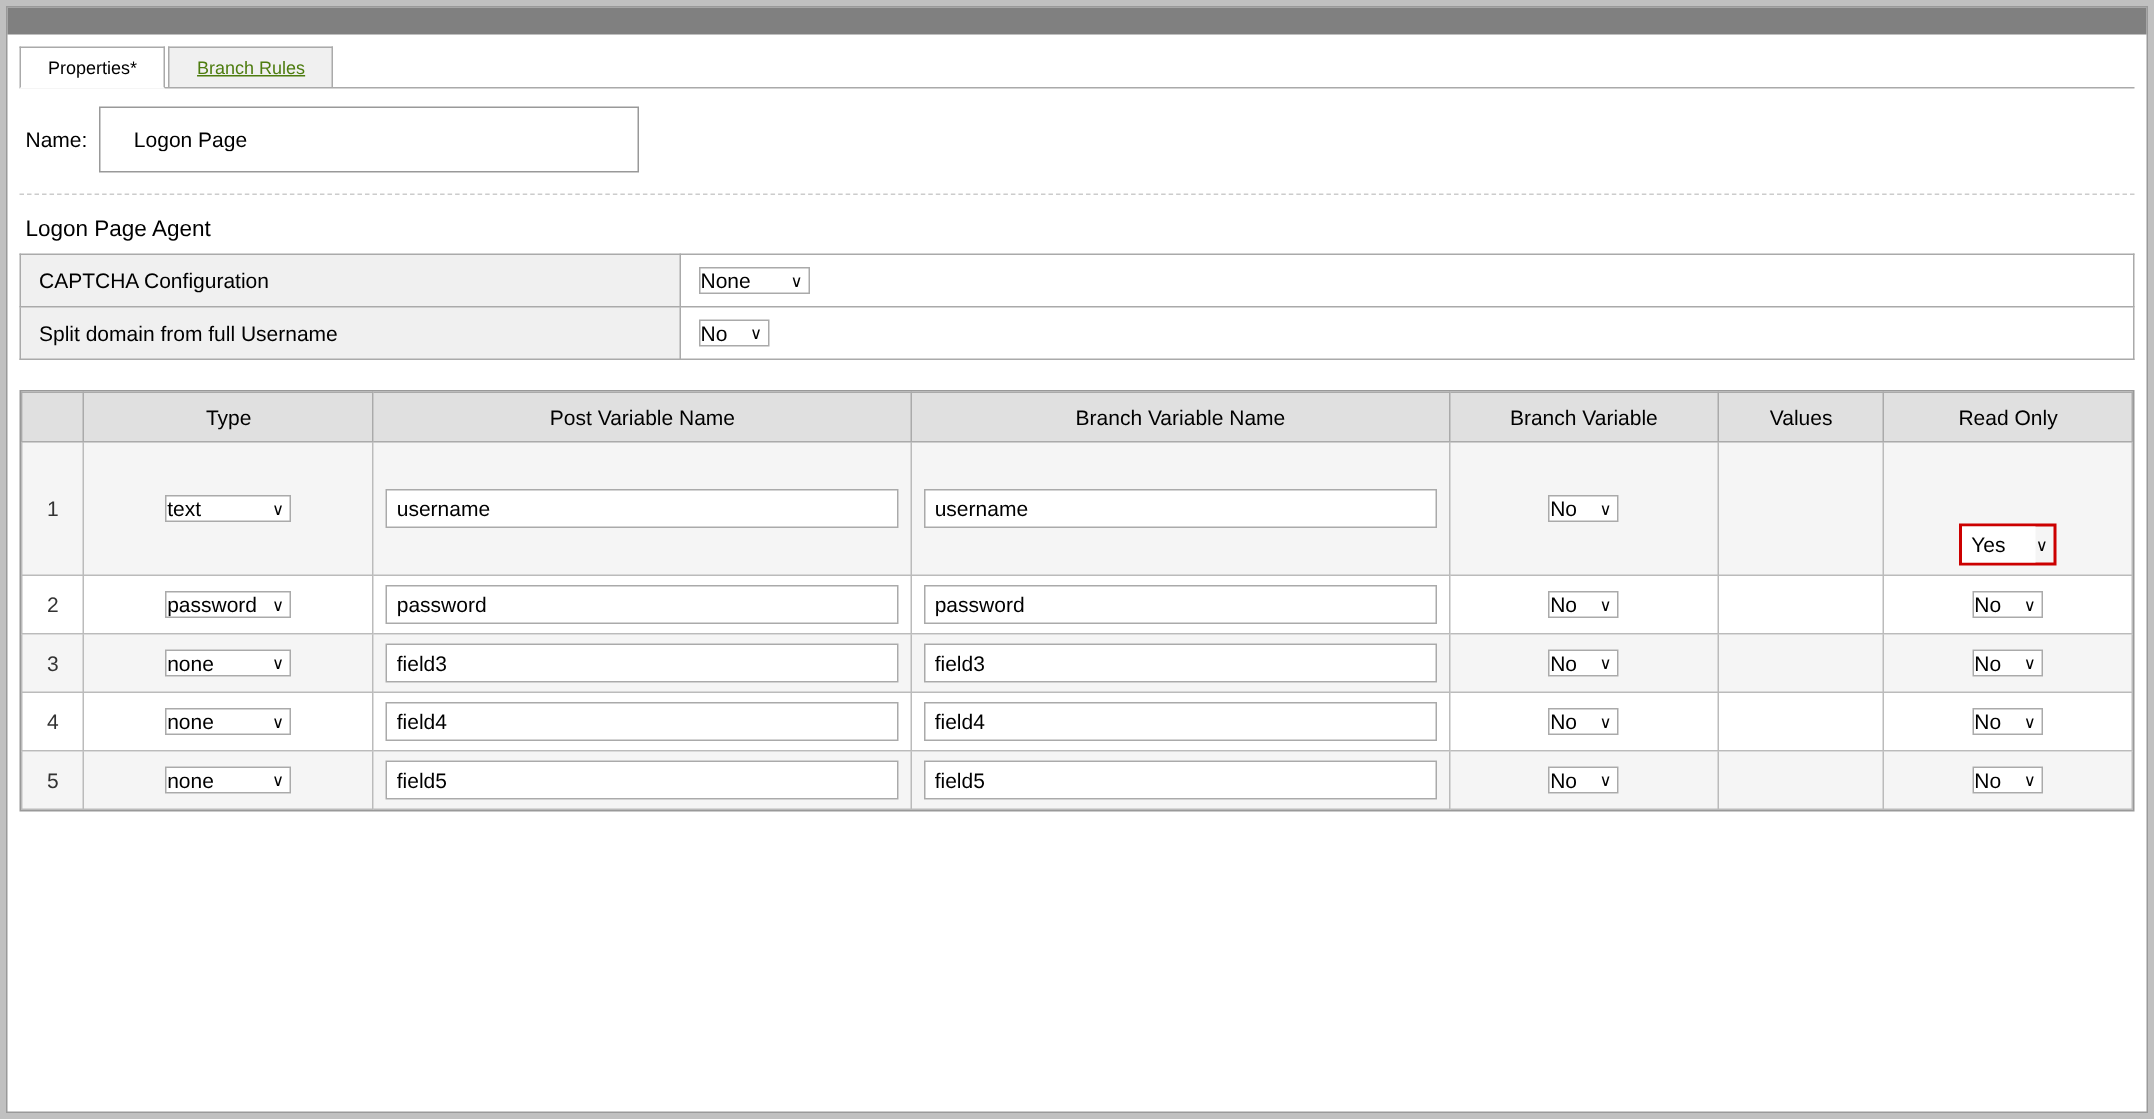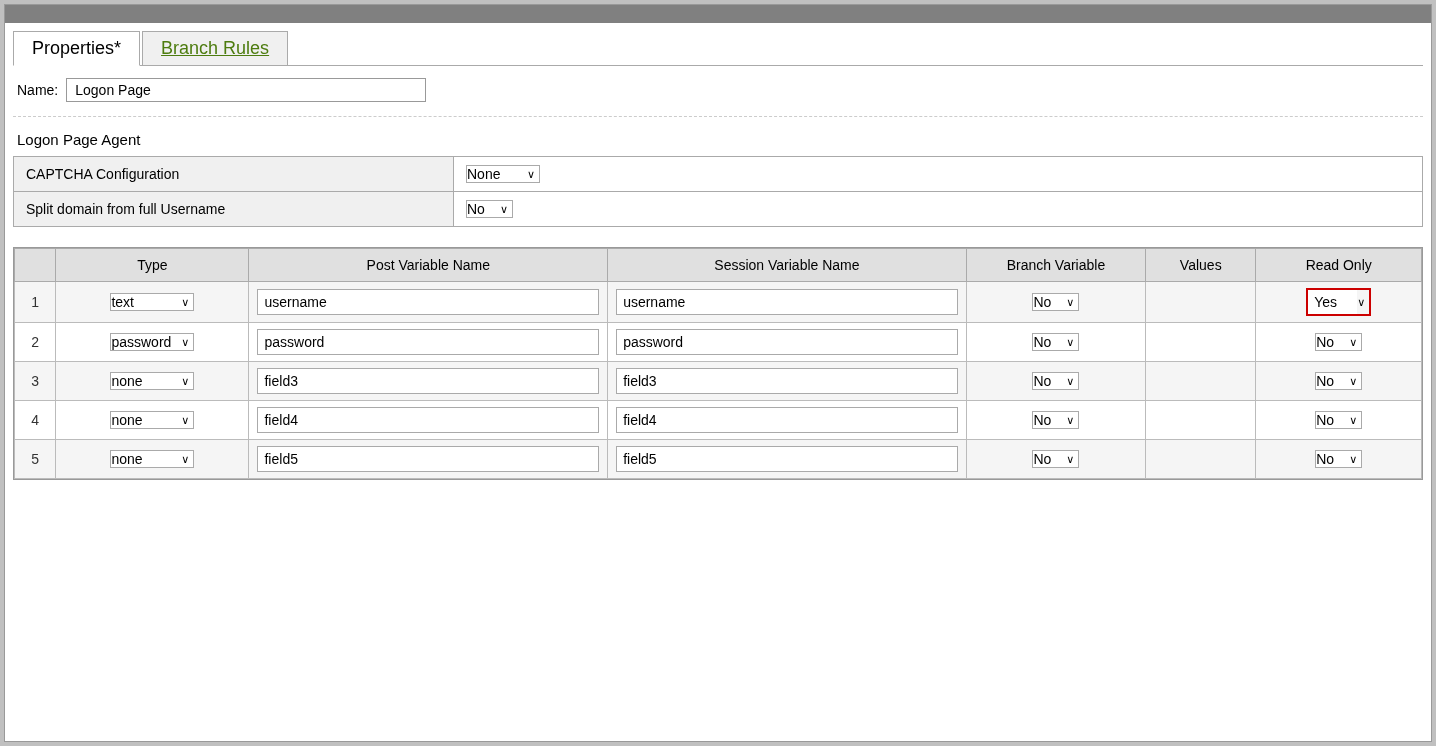--- a/index.html
+++ b/index.html
@@ -26,21 +26,21 @@
       display: flex;
       border-bottom: 1px solid #aaa;
       margin-bottom: 12px;
     }
     .tab {
       padding: 6px 18px;
       border: 1px solid #aaa;
       border-bottom: none;
       background: #f0f0f0;
       cursor: pointer;
-      font-size: 18px;
+      font-size: 12px;
       margin-right: 2px;
     }
     .tab.active {
       background: #ffffff;
       border-bottom: 1px solid #ffffff;
       margin-bottom: -1px;
     }
     .tab.link-style {
       color: #4d7c0f;
       text-decoration: underline;
@@ -52,24 +52,24 @@
       margin-bottom: 14px;
       padding-left: 4px;
     }
     .name-label {
       font-size: 14px;
       margin-right: 8px;
       white-space: nowrap;
     }
     .name-input {
       border: 1px solid #999;
-      padding: 4px 8px;
+      padding: 4px 22px;
       font-size: 14px;
       width: 360px;
-      height: 24px;
+      height: 44px;
     }
     .section-title {
       font-weight: normal;
       font-size: 15px;
       margin-bottom: 8px;
       padding-left: 4px;
     }
     .agent-table {
       width: 100%;
       border-collapse: collapse;
@@ -148,20 +148,21 @@
       border: 1px solid #aaa;
       padding: 4px 6px;
       font-size: 14px;
       width: 100%;
       background: white;
     }
     .read-only-highlight {
       border: 2px solid #cc0000;
       display: inline-flex;
       align-items: center;
+      margin-top: 48px;
     }
     .read-only-highlight select {
       border: none;
       font-size: 14px;
       background: white;
       -webkit-appearance: none;
       appearance: none;
       cursor: pointer;
       padding-right: 20px;
     }
@@ -224,21 +225,21 @@
     </tbody>
   </table>
 
   <div class="data-table-wrapper">
     <table class="data-table">
       <thead>
         <tr>
           <th class="row-num"></th>
           <th class="col-type">Type</th>
           <th class="col-post">Post Variable Name</th>
-          <th class="col-session">Session Variable Name</th>
+          <th class="col-session">Branch Variable Name</th>
           <th class="col-clean">Branch Variable</th>
           <th class="col-values">Values</th>
           <th class="col-readonly">Read Only</th>
         </tr>
       </thead>
       <tbody id="table-body">
 
       <tr>
             <td class="row-num">1</td>
             <td><div class="select-wrapper">

